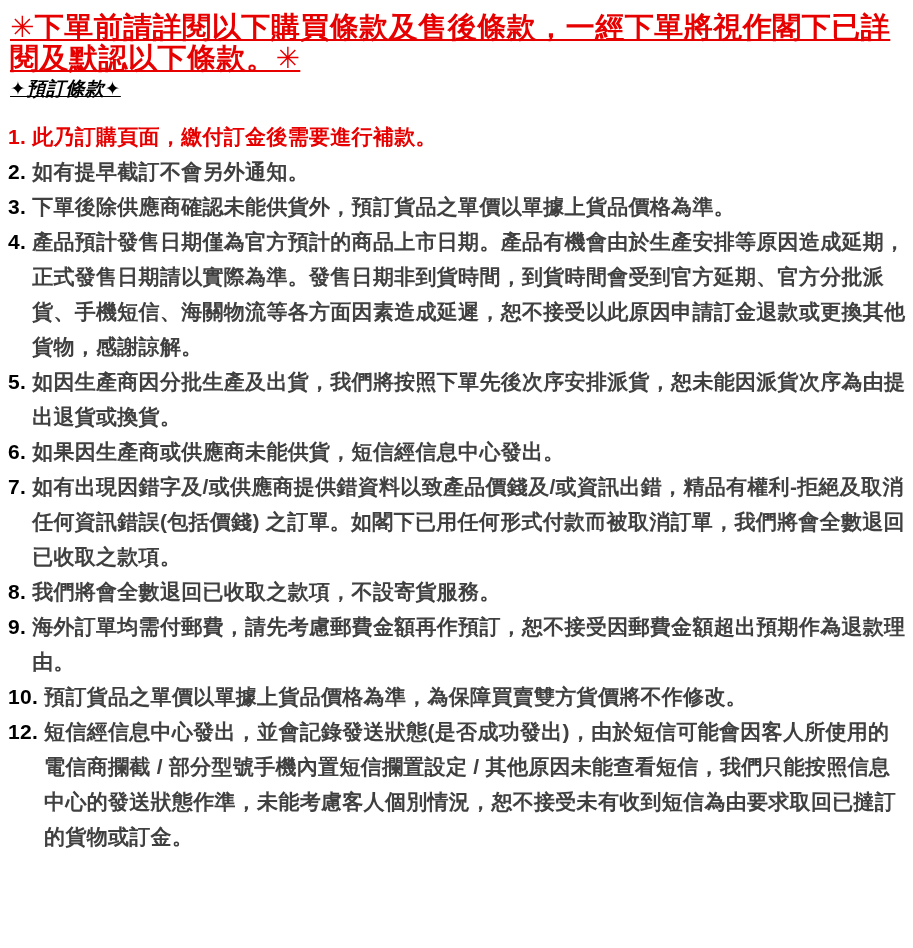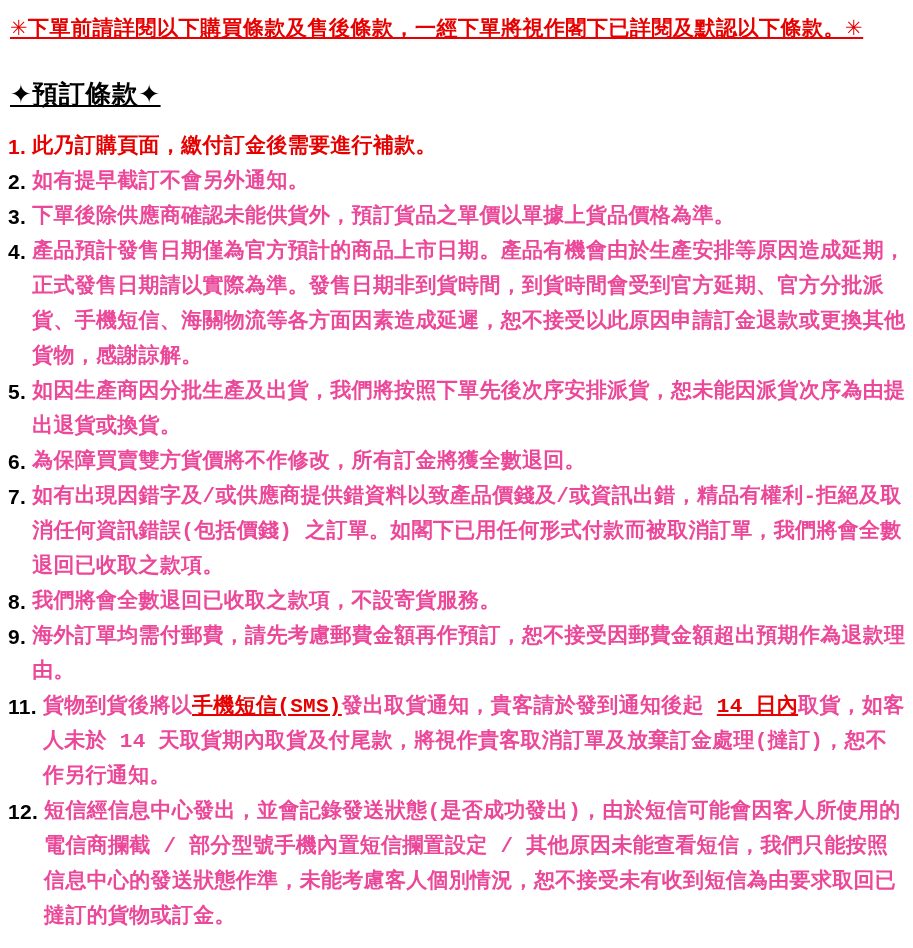--- a/index.html
+++ b/index.html
@@ -7,48 +7,49 @@
     width:913px;
     min-height:948px;
     box-sizing:border-box;
     background:#ffffff;
     padding:10px 6px 14px 8px;
     font-family:"Liberation Sans","DejaVu Sans",sans-serif;
     font-weight:bold;
     color:#000000;
   }
   .notice{
-    font-size:21px;
+    font-size:29px;
     line-height:31px;
     letter-spacing:0.5px;
     color:#e60000;
     text-decoration:underline;
-    margin:2px 0 34px 2px;
+    margin:2px 0 2px 2px;
   }
   .section-title{
-    font-size:26px;
+    font-size:19px;
     letter-spacing:0.5px;
     color:#000000;
     text-decoration:underline;
     margin:0 0 17px 2px;
+    font-style:italic;
   }
   .terms{margin:0;padding:0;}
   .term{
     display:flex;
     align-items:flex-start;
     font-size:21px;
     line-height:35px;
     letter-spacing:0.3px;
   }
   .term-num{
     white-space:nowrap;
     padding-right:6px;
   }
-  .term-text{flex:1;min-width:0;font-family:Liberation Mono, monospace;}
-  .seg.normal{color:#ec4899;}
+  .term-text{flex:1;min-width:0;}
+  .seg.normal{color:#404040;}
   .seg.red{color:#e60000;}
   .seg.red-underline{color:#e60000;text-decoration:underline;}
 </style>
 </head>
 <body>
 
 <div class="page">
   <div class="notice">✳下單前請詳閱以下購買條款及售後條款，一經下單將視作閣下已詳閱及默認以下條款。✳</div>
 
   <div class="section-title">✦預訂條款✦</div>
@@ -69,36 +70,36 @@
       <div class="term">
         <span class="term-num">4.</span>
         <span class="term-text"><span class="seg normal">產品預計發售日期僅為官方預計的商品上市日期。產品有機會由於生產安排等原因造成延期，正式發售日期請以實際為準。發售日期非到貨時間，到貨時間會受到官方延期、官方分批派貨、手機短信、海關物流等各方面因素造成延遲，恕不接受以此原因申請訂金退款或更換其他貨物，感謝諒解。</span></span>
       </div>
       <div class="term">
         <span class="term-num">5.</span>
         <span class="term-text"><span class="seg normal">如因生產商因分批生產及出貨，我們將按照下單先後次序安排派貨，恕未能因派貨次序為由提出退貨或換貨。</span></span>
       </div>
       <div class="term">
         <span class="term-num">6.</span>
-        <span class="term-text"><span class="seg normal">為保障買賣雙方貨價將不作修改，所有訂金將獲全數退回。</span></span>
+        <span class="term-text"><span class="seg normal">如果因生產商或供應商未能供貨，短信經信息中心發出。</span></span>
       </div>
       <div class="term">
         <span class="term-num">7.</span>
         <span class="term-text"><span class="seg normal">如有出現因錯字及/或供應商提供錯資料以致產品價錢及/或資訊出錯，精品有權利-拒絕及取消任何資訊錯誤(包括價錢) 之訂單。如閣下已用任何形式付款而被取消訂單，我們將會全數退回已收取之款項。</span></span>
       </div>
       <div class="term">
         <span class="term-num">8.</span>
         <span class="term-text"><span class="seg normal">我們將會全數退回已收取之款項，不設寄貨服務。</span></span>
       </div>
       <div class="term">
         <span class="term-num">9.</span>
         <span class="term-text"><span class="seg normal">海外訂單均需付郵費，請先考慮郵費金額再作預訂，恕不接受因郵費金額超出預期作為退款理由。</span></span>
       </div>
       <div class="term">
-        <span class="term-num">11.</span>
-        <span class="term-text"><span class="seg normal">貨物到貨後將以</span><span class="seg red-underline">手機短信(SMS)</span><span class="seg normal">發出取貨通知，貴客請於發到通知後起 </span><span class="seg red-underline">14 日內</span><span class="seg normal">取貨，如客人未於 14 天取貨期內取貨及付尾款，將視作貴客取消訂單及放棄訂金處理(撻訂)，恕不作另行通知。</span></span>
+        <span class="term-num">10.</span>
+        <span class="term-text"><span class="seg normal">預訂貨品之單價以單據上貨品價格為準，為保障買賣雙方貨價將不作修改。</span></span>
       </div>
       <div class="term">
         <span class="term-num">12.</span>
         <span class="term-text"><span class="seg normal">短信經信息中心發出，並會記錄發送狀態(是否成功發出)，由於短信可能會因客人所使用的電信商攔截 / 部分型號手機內置短信攔置設定 / 其他原因未能查看短信，我們只能按照信息中心的發送狀態作準，未能考慮客人個別情況，恕不接受未有收到短信為由要求取回已撻訂的貨物或訂金。</span></span>
       </div>
     </div>
 </div>
 
 </body></html>

